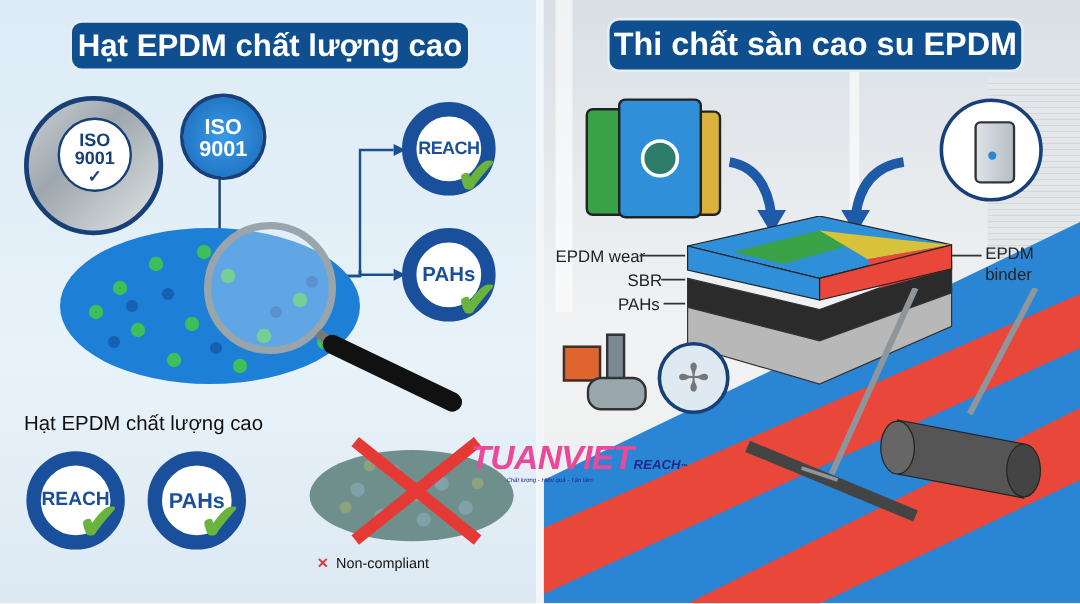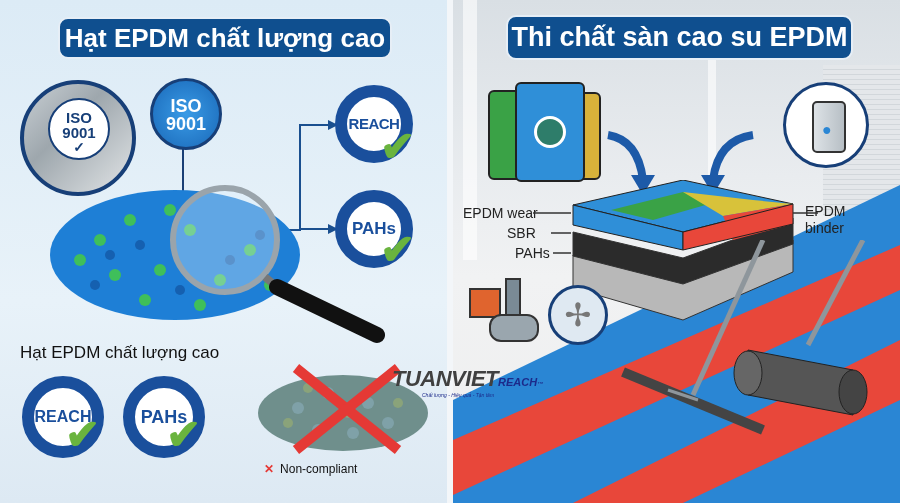--- a/index.html
+++ b/index.html
@@ -10,21 +10,21 @@
   .right{left:453px;width:447px;background:linear-gradient(180deg,#d9dfe4 0%,#e9ecef 35%,#f1f2f3 55%,#eeeeee 100%)}
   .title-pill{position:absolute;background:#0f4f8f;color:#fff;font-weight:bold;border-radius:10px;border:2px solid #e6eef6;text-align:center;white-space:nowrap}
   .t-left{left:58px;top:17px;width:334px;height:42px;font-size:26px;line-height:38px}
   .t-right{left:53px;top:15px;width:347px;height:45px;font-size:27px;line-height:41px}
   .abs{position:absolute}
   .label{position:absolute;color:#111;font-size:17px;white-space:nowrap}
   .small-label{position:absolute;color:#222;font-size:14px;white-space:nowrap}
   .noncomp{position:absolute;left:264px;top:462px;font-size:12px;color:#111;white-space:nowrap}
   .noncomp .x{color:#e53935;font-weight:bold;margin-right:6px}
   .logo{position:absolute;left:392px;top:366px;white-space:nowrap}
-  .logo .brand{font-style:italic;font-weight:bold;font-size:22px;color:#404040;letter-spacing:-0.5px}
+  .logo .brand{font-style:italic;font-weight:bold;font-size:28px;color:#ec4899;letter-spacing:-0.5px}
   .logo .sport{font-style:italic;font-weight:bold;font-size:11px;color:#1c2a8a}
   .logo .tag{display:block;font-style:italic;font-size:5px;color:#1c2a8a;margin-left:30px}
   .wall-line{position:absolute;background:rgba(255,255,255,.6)}
 </style>
 </head>
 <body>
 
 <div class="panel left">
   <div class="title-pill t-left">Hạt EPDM chất lượng cao</div>
 
@@ -167,23 +167,23 @@
     <polygon points="10,75 120,100 230,60 230,92 120,140 10,108" fill="#b8b8b8" stroke="#333"></polygon>
     <polygon points="10,52 120,78 230,38 230,64 120,104 10,76" fill="#2b2b2b" stroke="#333"></polygon>
     <polygon points="10,25 120,0 230,24 120,52 10,25" fill="#2f8fd8" stroke="#222"></polygon>
     <polygon points="48,30 120,12 160,20 90,40" fill="#3aa246"></polygon>
     <polygon points="120,12 190,20 230,24 160,36" fill="#d8c23a"></polygon>
     <polygon points="160,36 230,24 230,44 170,60" fill="#e8473a"></polygon>
     <polygon points="10,25 120,52 120,70 10,45" fill="#2f8fd8" stroke="#222"></polygon>
     <polygon points="120,52 230,24 230,44 120,70" fill="#e8473a" stroke="#222"></polygon>
   </svg>
   <div class="small-label" style="left:10px;top:205px">EPDM wear</div>
-  <div class="small-label" style="left:54px;top:225px">SBR</div>
+  <div class="small-label" style="left:70px;top:225px">SBR</div>
   <div class="small-label" style="left:62px;top:245px">PAHs</div>
-  <div class="small-label" style="left:352px;top:203px;line-height:17px">
+  <div class="small-label" style="left:368px;top:203px;line-height:17px">
     <div>EPDM</div>
     <div>binder</div>
   </div>
   <svg class="abs" style="left:0;top:0" width="447" height="503">
     <line x1="80" y1="213" x2="118" y2="213" stroke="#333" stroke-width="1.5"></line>
     <line x1="98" y1="233" x2="118" y2="233" stroke="#333" stroke-width="1.5"></line>
     <line x1="100" y1="253" x2="118" y2="253" stroke="#333" stroke-width="1.5"></line>
     <line x1="340" y1="213" x2="365" y2="213" stroke="#333" stroke-width="1.5"></line>
   </svg>
 

